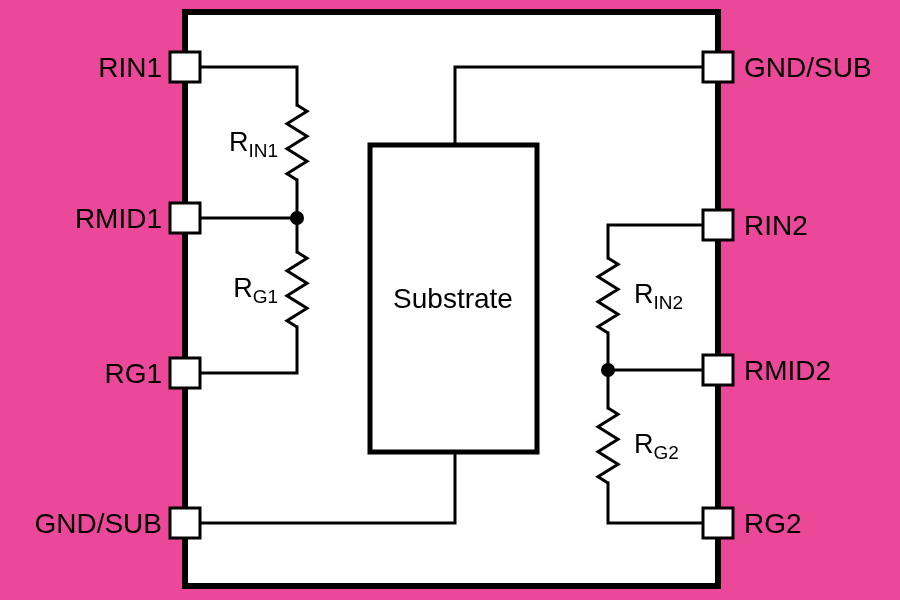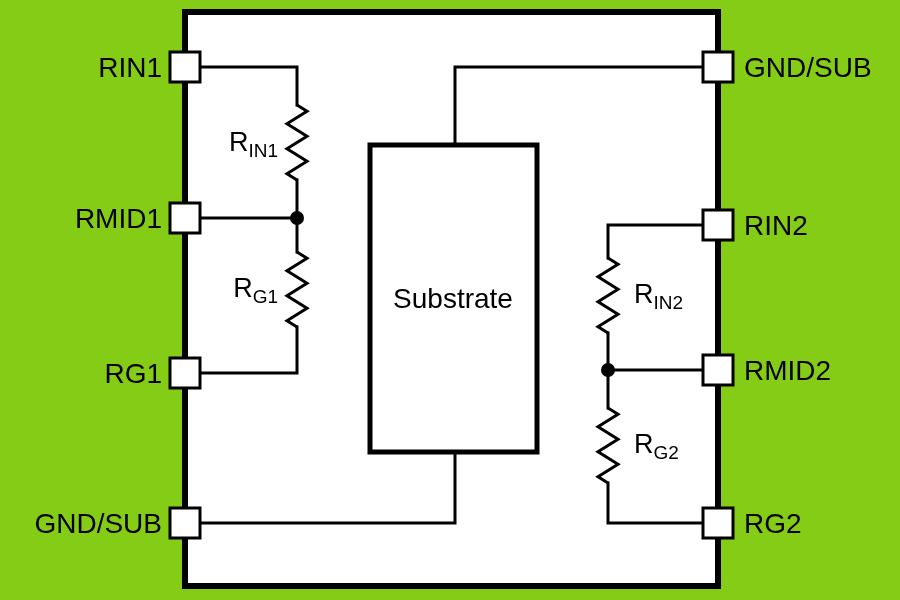--- a/index.html
+++ b/index.html
@@ -1,20 +1,20 @@
 <!DOCTYPE html>
 <html><head>
 <meta charset="utf-8">
 <style>
   html, body { margin: 0; padding: 0; background: #ffffff; }
   .canvas {
     position: relative;
     width: 900px;
     height: 600px;
-    background: #84cc16;
+    background: #ec4899;
     overflow: hidden;
   }
   svg { display: block; }
   text {
     font-family: "Liberation Sans", sans-serif;
     fill: #000000;
     stroke: none;
   }
   .pin-label   { font-size: 28px; }
   .substrate-label { font-size: 28px; }

